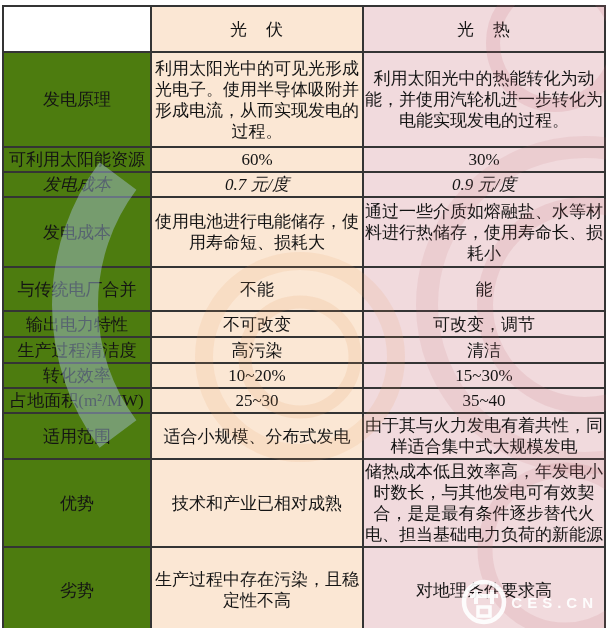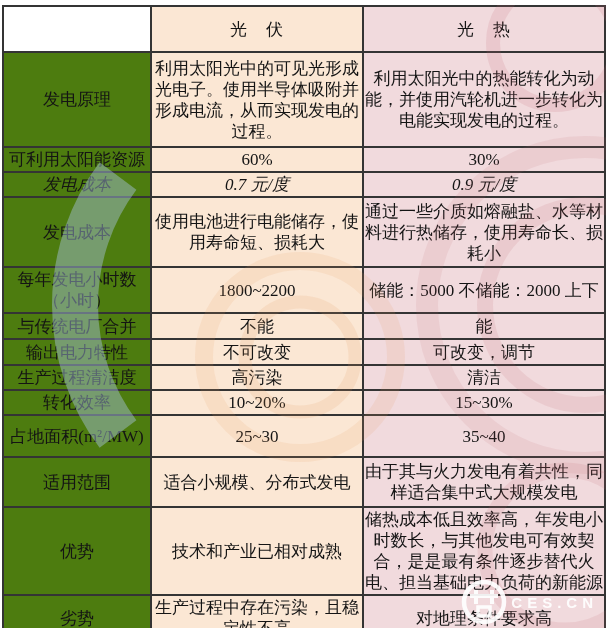--- a/index.html
+++ b/index.html
@@ -85,25 +85,20 @@
           <th class="rowlabel">发电成本</th>
           <td class="pv">0.7 元/度</td>
           <td class="csp">0.9 元/度</td>
         </tr>
         <tr>
           <th class="rowlabel">发电成本</th>
           <td class="pv left">使用电池进行电能储存，使用寿命短、损耗大</td>
           <td class="csp left">通过一些介质如熔融盐、水等材料进行热储存，使用寿命长、损耗小</td>
         </tr>
         <tr>
-          <th class="rowlabel">每年发电小时数（小时）</th>
-          <td class="pv">1800~2200</td>
-          <td class="csp">储能：5000 不储能：2000 上下</td>
-        </tr>
-        <tr>
           <th class="rowlabel">与传统电厂合并</th>
           <td class="pv">不能</td>
           <td class="csp">能</td>
         </tr>
         <tr>
           <th class="rowlabel">输出电力特性</th>
           <td class="pv">不可改变</td>
           <td class="csp">可改变，调节</td>
         </tr>
         <tr>

